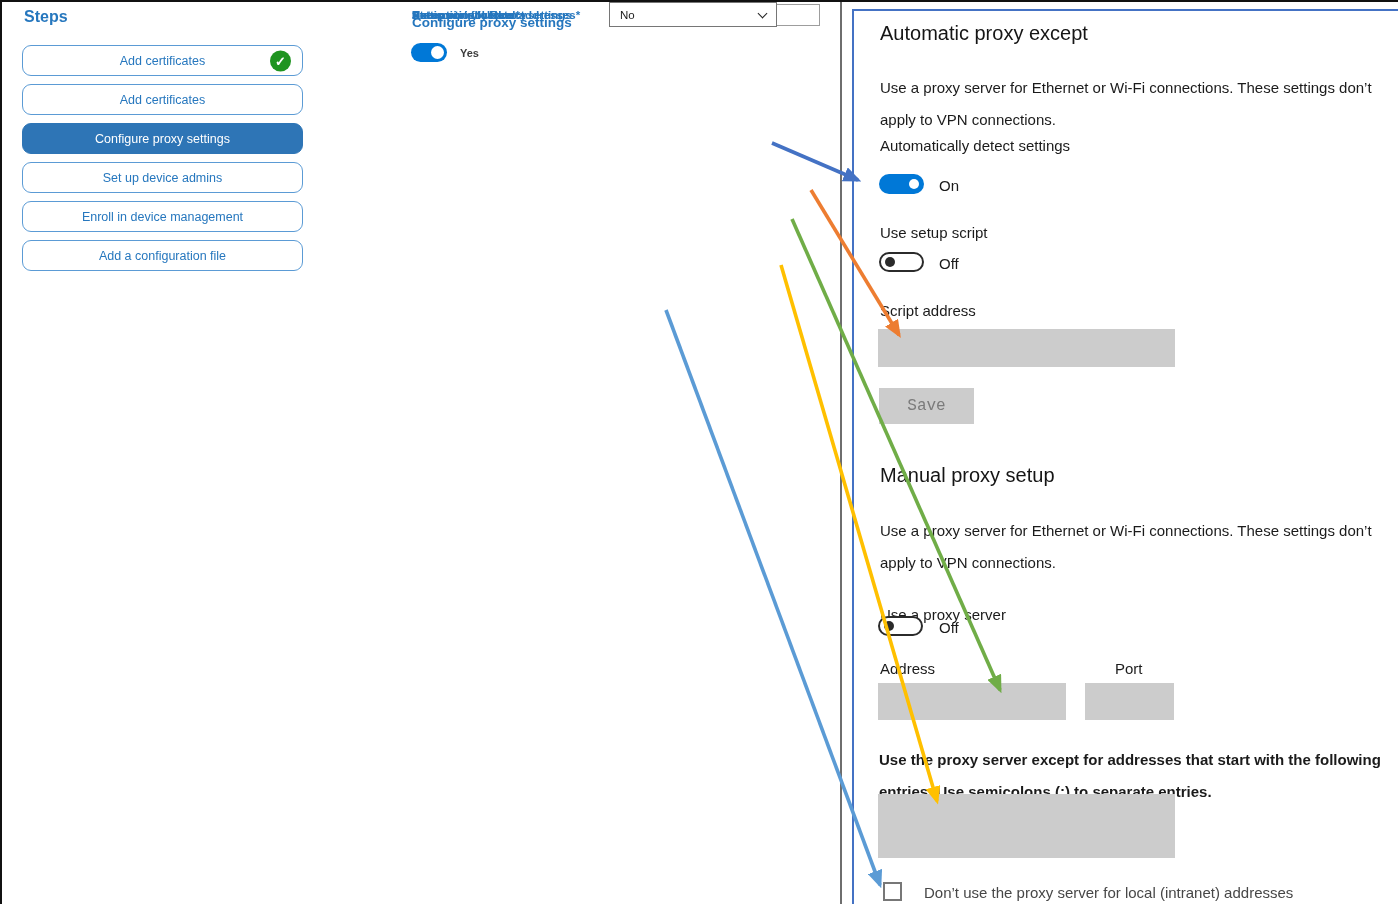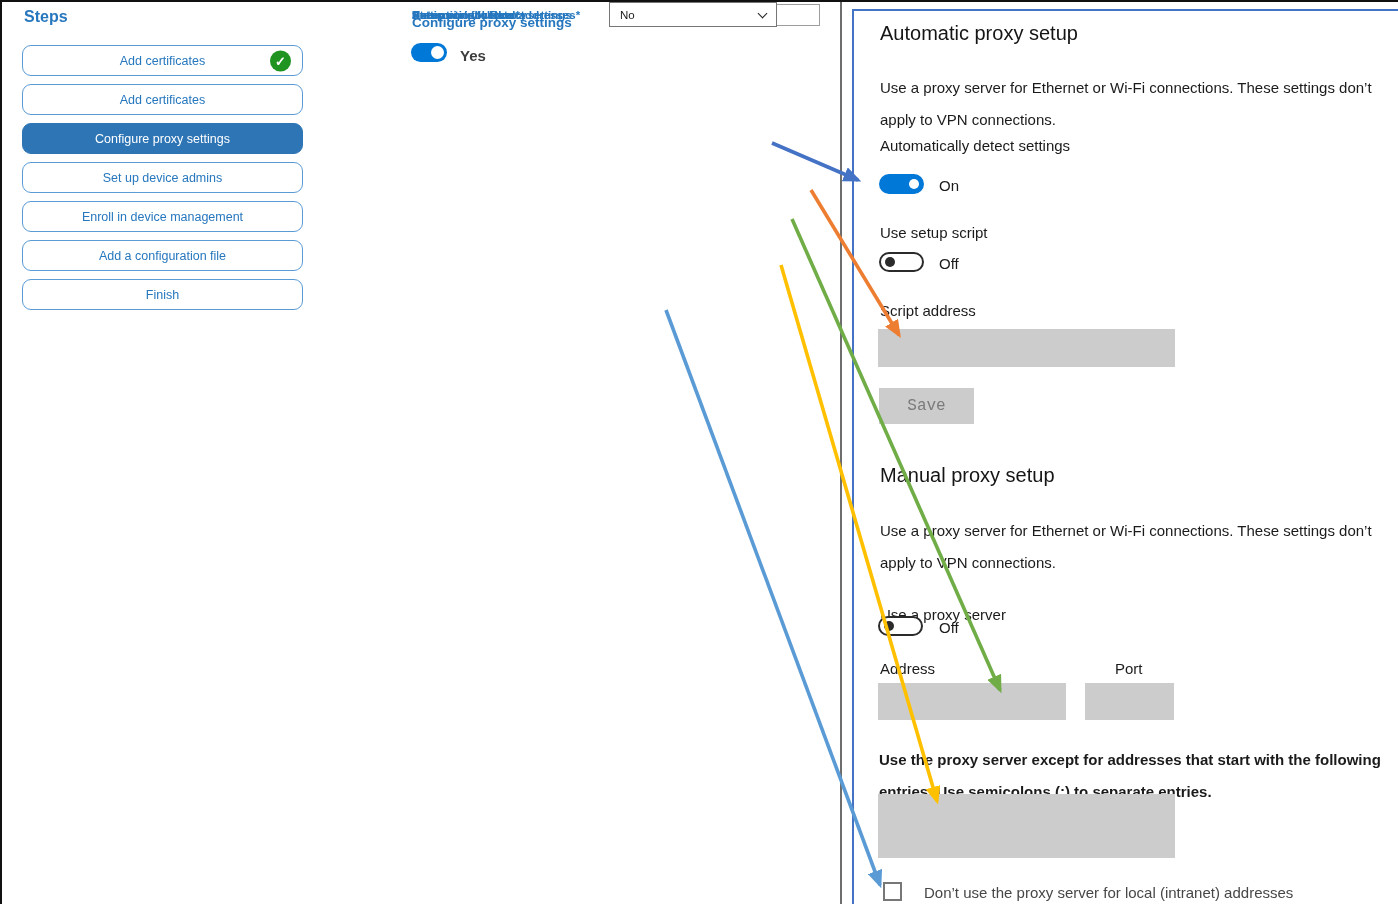--- a/index.html
+++ b/index.html
@@ -22,21 +22,21 @@
   .check-badge {
     position:absolute; right:11px; top:50%; transform:translateY(-50%);
     width:21px; height:21px; border-radius:50%; background:#1f9420; color:#fff;
     font-size:13px; font-weight:bold; display:flex; align-items:center; justify-content:center;
   }
 
   
   .form-title { position:absolute; left:410px; top:13px; font-size:13.5px; font-weight:bold; color:#2677be; }
   .small-toggle { position:absolute; left:409px; top:41px; width:36px; height:19px; border-radius:10px; background:#0078d7; }
   .small-toggle .knob { position:absolute; right:3px; top:3px; width:13px; height:13px; border-radius:50%; background:#fff; }
-  .small-toggle-label { position:absolute; left:458px; top:45px; font-size:15px; font-weight:bold; color:#3d3d3d; }
+  .small-toggle-label { position:absolute; left:458px; top:45px; font-size:11px; font-weight:bold; color:#3d3d3d; }
 
   .f-row { position:absolute; left:410px; height:25px; display:flex; align-items:center; }
   .f-row:nth-of-type(1) { top:126px; }
   .f-row:nth-of-type(2) { top:167px; }
   .f-row:nth-of-type(3) { top:206px; }
   .f-row:nth-of-type(4) { top:246px; }
   .f-row:nth-of-type(5) { top:286px; }
   .f-label { width:197px; font-size:11.5px; font-weight:bold; color:#2677be; }
   .f-select {
     width:168px; height:25px; border:1px solid #767676; background:#fff;
@@ -88,23 +88,20 @@
   </button>
   <button class="step-btn">
     <span>Set up device admins</span>
   </button>
   <button class="step-btn">
     <span>Enroll in device management</span>
   </button>
   <button class="step-btn">
     <span>Add a configuration file</span>
   </button>
-  <button class="step-btn">
-    <span>Finish</span>
-  </button>
 </div>
 
 <div class="form-title">Configure proxy settings</div>
 <div class="small-toggle">
     <span class="knob"></span>
   </div>
 <div class="small-toggle-label">Yes</div>
 
 <div class="f-row">
   <div class="f-label">Automatically detect settings</div>
@@ -129,21 +126,21 @@
   <div class="f-label">Use script for local addresses*</div>
   <div class="f-select">
     <span>No</span>
     <span class="chev"></span>
   </div>
 </div>
 
 <div class="divider"></div>
 <div class="settings-frame"></div>
 
-<div class="ws-h" style="left:878px; top:20px;">Automatic proxy setup</div>
+<div class="ws-h" style="left:878px; top:20px;">Automatic proxy except</div>
 <div class="ws-p" style="left:878px; top:70px; width:508px;">Use a proxy server for Ethernet or Wi-Fi connections. These settings don’t apply to VPN connections.</div>
 
 <div class="ws-label" style="left:878px; top:135px;">Automatically detect settings</div>
 <div class="win-toggle on" style="left:877px; top:172px;">
     <span class="knob"></span>
   </div>
 <div class="ws-label" style="left:937px; top:175px;">On</div>
 
 <div class="ws-label" style="left:878px; top:222px;">Use setup script</div>
 <div class="win-toggle off" style="left:877px; top:250px;">

